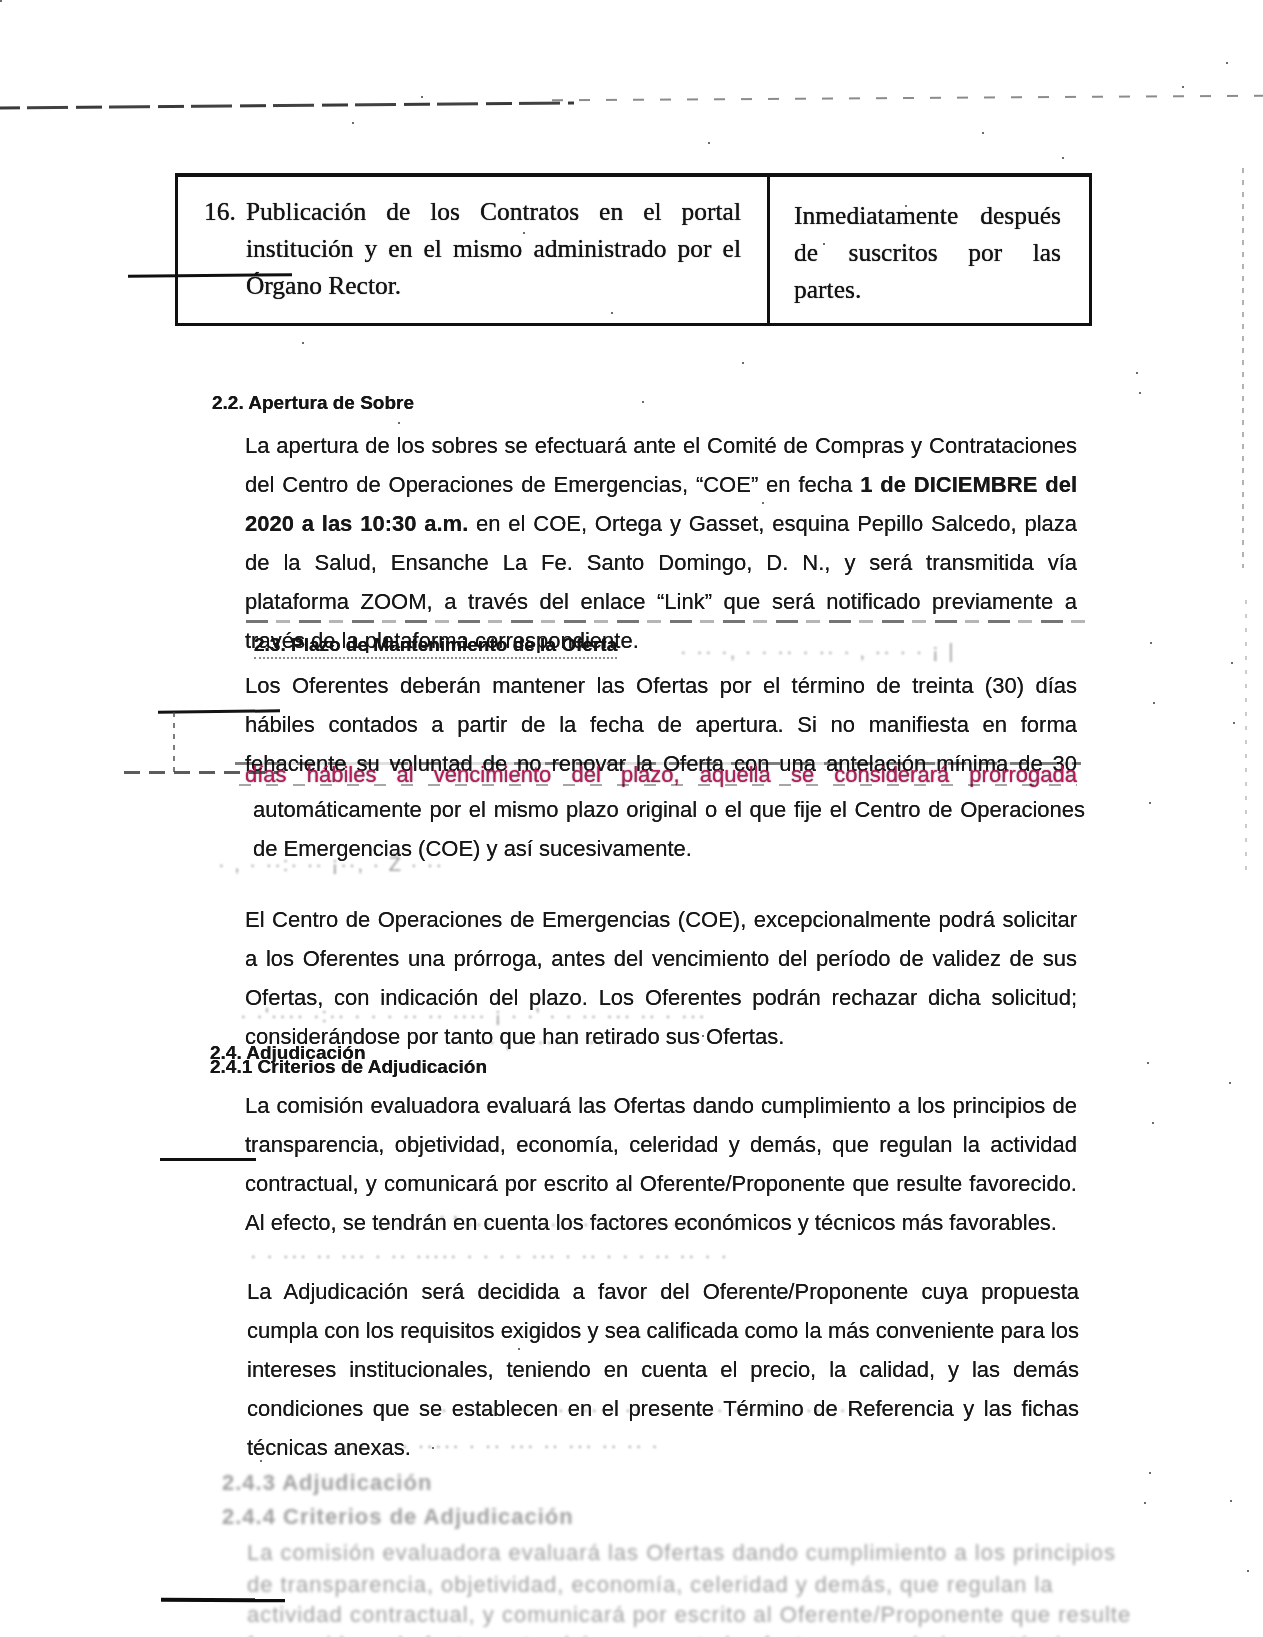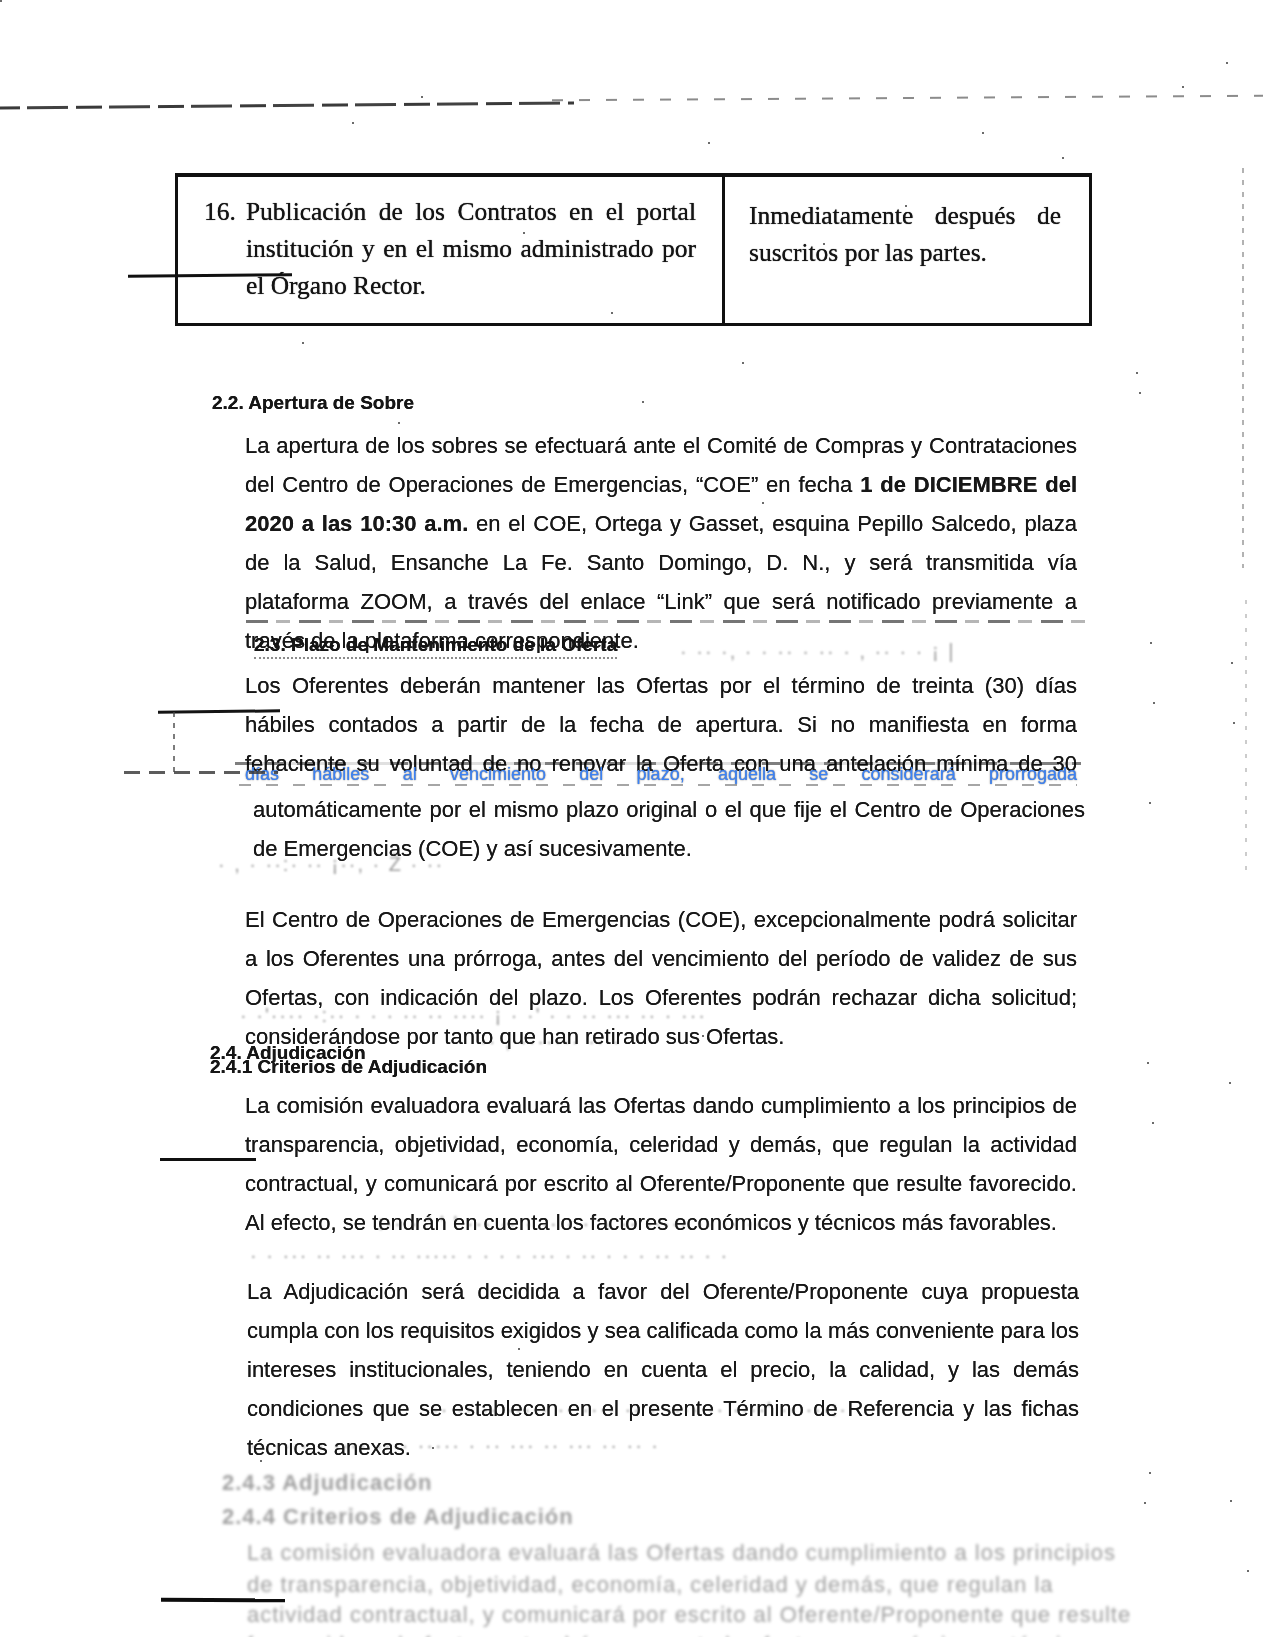--- a/index.html
+++ b/index.html
@@ -36,34 +36,34 @@
       982px 132px 0 0,1062px 157px 0 0,1136px 372px 0 0,1139px 392px 0 0,1226px 62px 0 0,
       1182px 86px 0 0,562px 522px 0 0,762px 502px 0 0,1150px 642px 0 0,1153px 702px 0 0,
       1231px 662px 0 0,1233px 722px 0 0,1149px 802px 0 0,1147px 1062px 0 0,1152px 1122px 0 0,
       1229px 1082px 0 0,1149px 1472px 0 0,1144px 1502px 0 0,432px 1447px 0 0,302px 342px 0 0,
       518px 1348px 0 0,702px 1035px 0 0,260px 1460px 0 0,1230px 1500px 0 0,1247px 1570px 0 0;
     background-color:currentColor;opacity:.75;}
   
   .tbl{position:absolute;left:175px;top:173px;width:917px;height:153px;
     border:3px solid #101010;border-top-width:4px;display:flex;box-sizing:border-box;
     font-family:"Liberation Serif",serif;font-size:25.5px;line-height:37px;color:#141414;}
-  .tbl-left{width:547px;border-right:3px solid #101010;box-sizing:border-box;
+  .tbl-left{width:592px;border-right:3px solid #101010;box-sizing:border-box;
     padding:16px 26px 0 26px;display:flex;gap:10px;}
   .tbl-num{flex:0 0 auto;text-shadow:0 0 .8px #000;}
   .tbl-left-text{flex:1;text-align:justify;text-shadow:0 0 .8px #000;}
   .tbl-right{flex:1;padding:20px 28px 12px 24px;text-align:justify;text-shadow:0 0 .8px #000;}
   
   .h{position:absolute;font-weight:bold;font-size:19px;white-space:nowrap;text-shadow:0 0 .5px #000;}
   .h-underline{border-bottom:2px dotted rgba(0,0,0,.45);padding-bottom:2px;}
   .p{position:absolute;width:832px;font-size:22px;line-height:39px;text-align:justify;
     text-shadow:0 0 .5px rgba(0,0,0,.85);color:#171717;}
   .p-stretch{text-align-last:justify;}
   .b{font-weight:bold;}
-  .smudged{position:absolute;width:832px;font-size:18px;line-height:31px;
-    text-align:justify;text-align-last:justify;color:#3b82f6;filter:blur(.4px);
+  .smudged{position:absolute;width:832px;font-size:22px;line-height:31px;
+    text-align:justify;text-align-last:justify;color:#be185d;filter:blur(.4px);
     text-shadow:0 0 1.5px rgba(0,0,0,.7);}
   .smudged::before{content:"";position:absolute;left:-10px;right:-4px;top:3px;height:3px;
     background:repeating-linear-gradient(90deg,rgba(0,0,0,.5) 0 18px,rgba(0,0,0,.12) 18px 31px);}
   .smudged::after{content:"";position:absolute;left:-6px;right:0;bottom:4px;height:2px;
     background:repeating-linear-gradient(90deg,rgba(0,0,0,.35) 0 12px,transparent 12px 27px);}
   
   .ghost{position:absolute;color:#4a4a4a;filter:blur(1.1px);opacity:.55;
     font-size:20px;letter-spacing:2px;white-space:nowrap;}
   .ghost-strong{position:absolute;color:#3f3f3f;filter:blur(1.6px);opacity:.5;
     font-size:22px;letter-spacing:1px;white-space:nowrap;}

